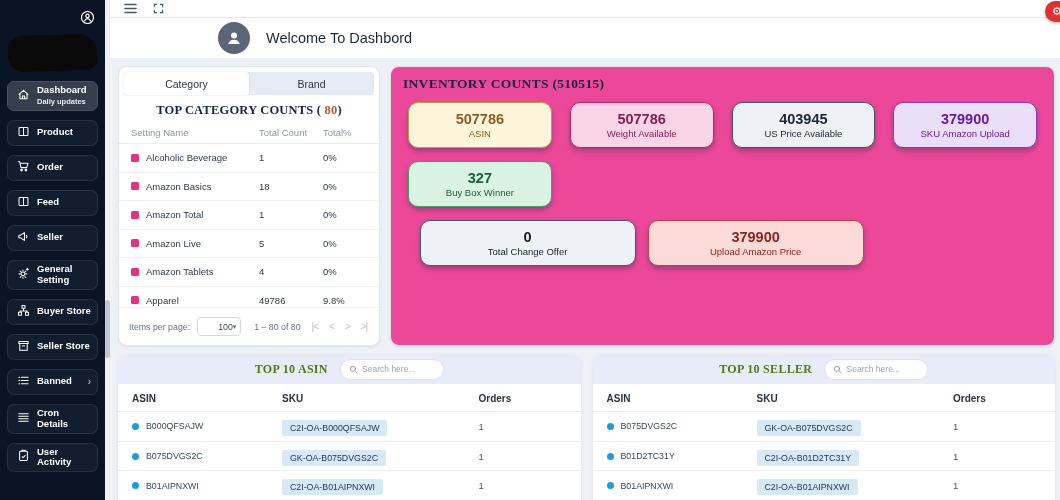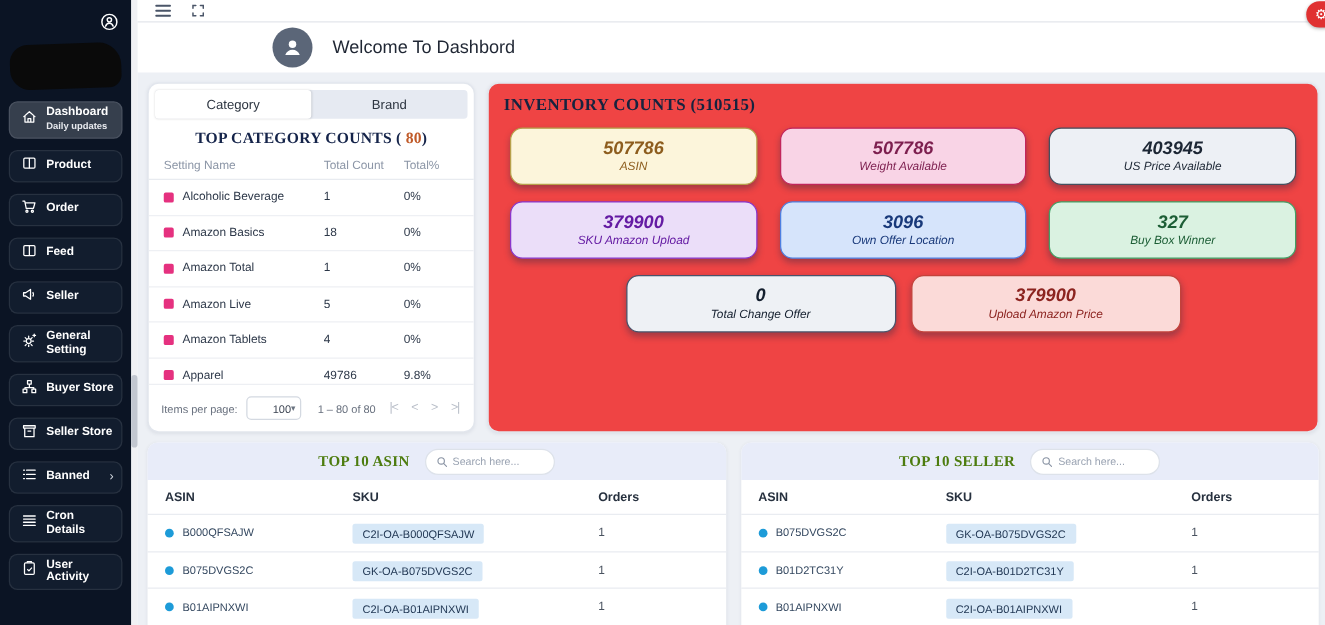--- a/index.html
+++ b/index.html
@@ -47,23 +47,23 @@
   .c-name { flex:1; display:flex; align-items:center; gap:7px; font-weight:500; }
   .c-cnt { width:64px; } .c-pct { width:44px; }
   .pink-sq { width:8px; height:8px; background:#e5317f; border-radius:1.5px; flex-shrink:0; }
   .paginator { border-top:1px solid #edeff3; height:38px; display:flex; align-items:center; padding:0 10px; gap:7px; font-size:8.8px; color:#68707e; flex-shrink:0; }
   .pg-select { border:1px solid #d4d9e1; border-radius:4px; height:19px; width:44px; display:flex; align-items:center; justify-content:space-between; padding:0 20px; cursor:pointer; color:#3c4452; }
   .pg-select .arr { font-size:7px; color:#6a7380; }
   .pg-nav { display:flex; gap:11px; color:#b8bec8; font-size:10px; margin-left:4px; letter-spacing:-1px; }
   .pg-nav span { cursor:pointer; }
 
   
-  .inv-card { flex:1; background:#ef4444; border:1px solid #e2e6ed; border-radius:9px; padding:9px 12px; box-shadow:0 1px 3px rgba(40,50,80,.08); min-width:0; }
+  .inv-card { flex:1; background:#ec4899; border:1px solid #e2e6ed; border-radius:9px; padding:9px 12px; box-shadow:0 1px 3px rgba(40,50,80,.08); min-width:0; }
   .inv-title { font-family:"Liberation Serif", serif; font-weight:bold; font-size:13.5px; color:#16233f; letter-spacing:.3px; }
-  .inv-grid { display:grid; grid-template-columns:repeat(3,1fr); gap:13px 18px; margin-top:10px; padding:0 5px;font-style:italic; }
+  .inv-grid { display:grid; grid-template-columns:repeat(4,1fr); gap:13px 18px; margin-top:10px; padding:0 5px; }
   .stat { height:46px; border:1.5px solid; border-radius:10px; display:flex; flex-direction:column; align-items:center; justify-content:center; gap:1px; box-shadow:0 3px 5px rgba(30,40,70,.35); }
   .stat .v { font-size:14.5px; font-weight:bold; }
   .stat .l { font-size:9.5px; font-weight:500; }
   .inv-bottom { grid-column:1/4; display:flex; justify-content:center; gap:12px; }
   .inv-bottom .stat { width:216px; }
 
   
   .tbl-card { flex:1; background:#fff; border-radius:8px 8px 0 0; display:flex; flex-direction:column; min-width:0; box-shadow:0 1px 3px rgba(40,50,80,.08); }
   .tbl-head { height:30px; background:#e8ecf9; border-radius:8px 8px 0 0; display:flex; align-items:center; justify-content:center; gap:12px; flex-shrink:0; }
   .tbl-title { font-family:"Liberation Serif", serif; font-weight:bold; font-size:12px; color:#4d7c0f; letter-spacing:.3px; }
@@ -301,24 +301,20 @@
               <span class="l">Weight Available</span>
             </div>
           <div class="stat" style="background: rgb(237, 240, 245); border-color: rgb(69, 79, 94); color: rgb(28, 38, 52);">
               <span class="v">403945</span>
               <span class="l">US Price Available</span>
             </div>
           <div class="stat" style="background: rgb(235, 222, 249); border-color: rgb(138, 54, 204); color: rgb(100, 27, 163);">
               <span class="v">379900</span>
               <span class="l">SKU Amazon Upload</span>
             </div>
-          <div class="stat" style="background: rgb(214, 228, 251); border-color: rgb(78, 127, 225); color: rgb(25, 57, 122);">
-              <span class="v">3096</span>
-              <span class="l">Own Offer Location</span>
-            </div>
           <div class="stat" style="background: rgb(218, 242, 225); border-color: rgb(66, 160, 101); color: rgb(29, 94, 54);">
               <span class="v">327</span>
               <span class="l">Buy Box Winner</span>
             </div>
           <div class="inv-bottom">
             <div class="stat" style="background: rgb(238, 241, 245); border-color: rgb(73, 83, 106); color: rgb(20, 31, 46);">
                 <span class="v">0</span>
                 <span class="l">Total Change Offer</span>
               </div>
             <div class="stat" style="background: rgb(251, 218, 216); border-color: rgb(196, 66, 58); color: rgb(140, 36, 32);">

